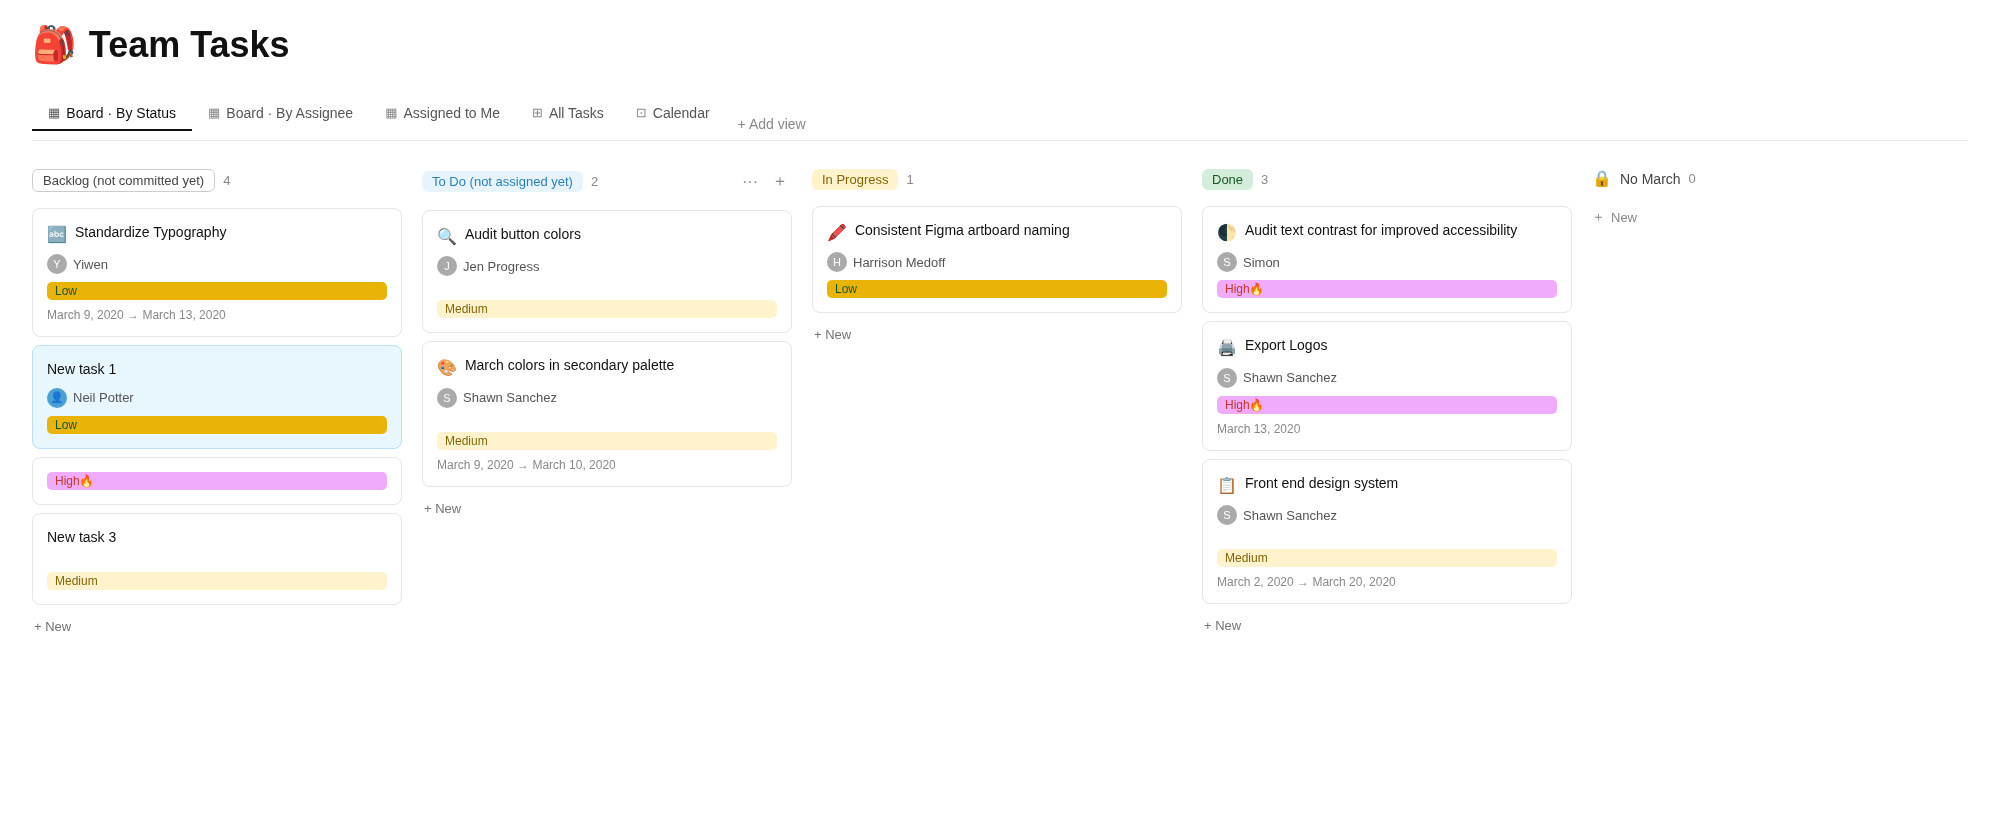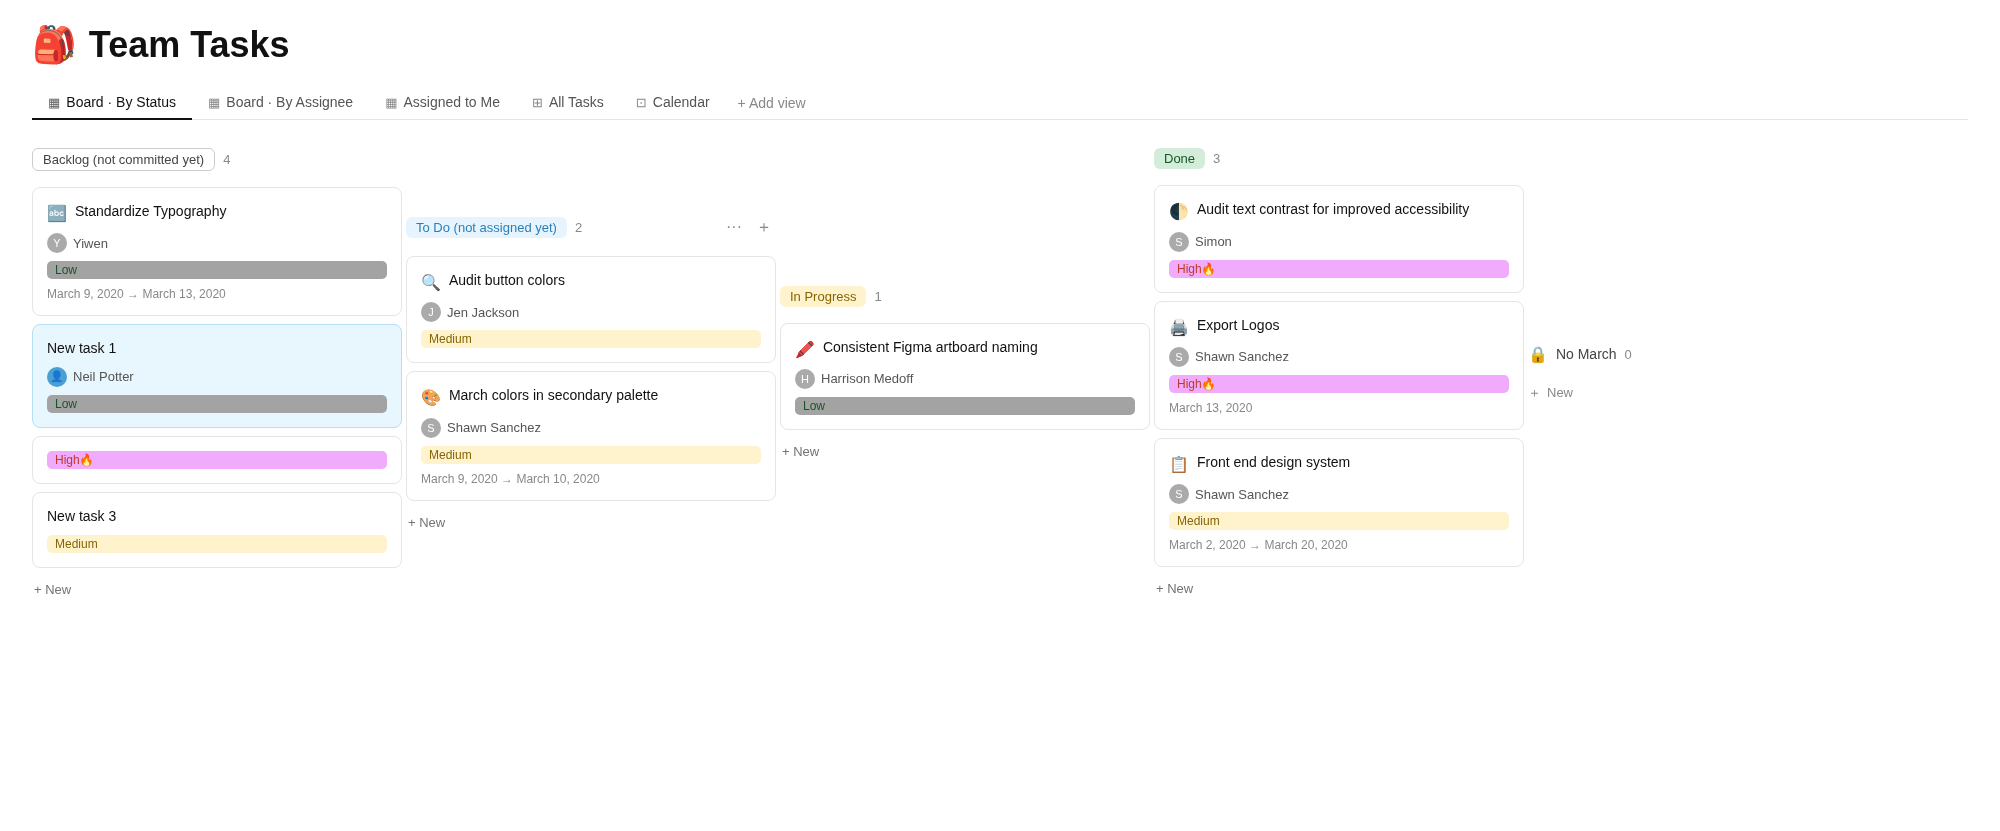--- a/index.html
+++ b/index.html
@@ -56,25 +56,26 @@
       opacity: 0.7;
     }
     .add-view-btn {
       display: flex;
       align-items: center;
       gap: 4px;
       padding: 8px 12px;
       cursor: pointer;
       color: #888;
       font-size: 14px;
+      margin-top: 22px;
     }
     .board {
       display: flex;
-      gap: 4px;
-      align-items: center;
+      gap: 20px;
+      align-items: flex-start;
       overflow-x: auto;
     }
     .column {
       width: 370px;
       min-width: 370px;
       display: flex;
       flex-direction: column;
       gap: 8px;
     }
     .column-no-status {
@@ -181,26 +182,27 @@
     .priority-badge {
       display: inline-flex;
       align-items: center;
       gap: 4px;
       padding: 2px 8px;
       border-radius: 5px;
       font-size: 12px;
       font-weight: 500;
     }
     .priority-low {
-      background: #a3a3a3;
+      background: #eab308;
       color: #155724;
     }
     .priority-medium {
       background: #fff3cd;
       color: #856404;
+      margin-top: 16px;
     }
     .priority-high {
       background: #f0abfc;
       color: #c0392b;
     }
     .card-date {
       font-size: 12px;
       color: #888;
     }
     .new-btn {
@@ -320,21 +322,21 @@
         </div>
       </div>
 
       <div class="card">
         <div class="card-title">
           <span class="card-title-icon">🔍</span>
           <span>Audit button colors</span>
         </div>
         <div class="card-assignee">
           <div class="avatar avatar-gray">J</div>
-          <span>Jen Jackson</span>
+          <span>Jen Progress</span>
         </div>
         <span class="priority-badge priority-medium">Medium</span>
       </div>
 
       <div class="card">
         <div class="card-title">
           <span class="card-title-icon">🎨</span>
           <span>March colors in secondary palette</span>
         </div>
         <div class="card-assignee">

